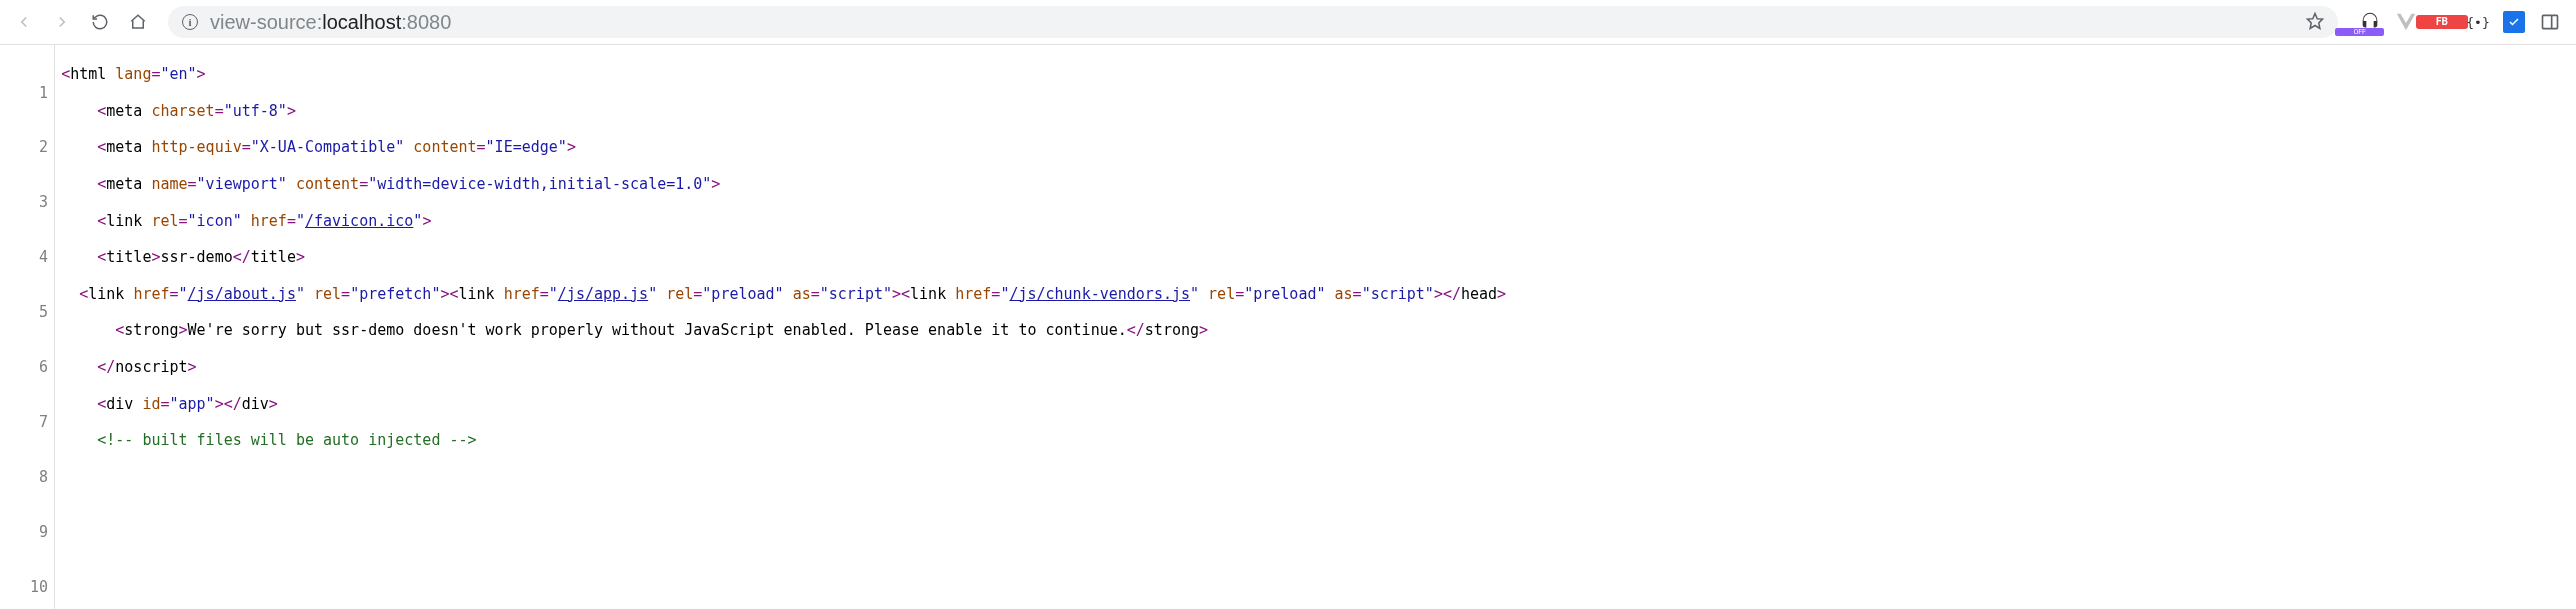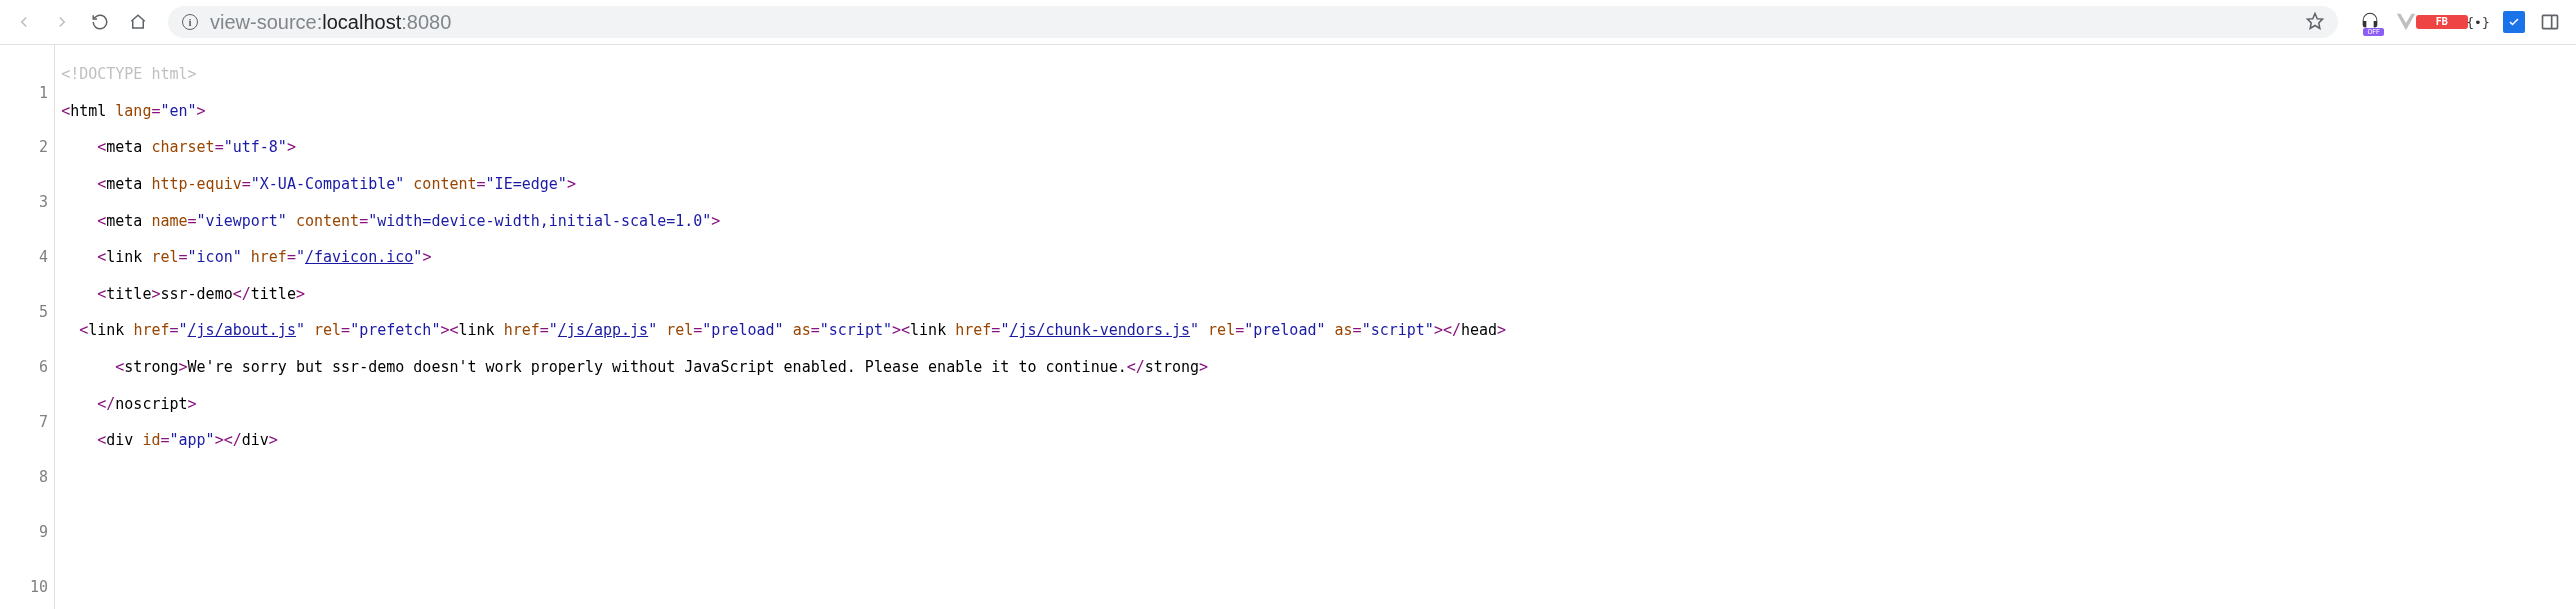--- a/index.html
+++ b/index.html
@@ -104,21 +104,21 @@
 }
 
 
 .ext-vue { color: #bfbfbf; }
 .ext-fb { background:#ef4444; color:#fff; font-size:10px; font-weight:bold; border-radius:3px; padding:2px 20px; line-height:1; }
 .ext-braces { color:#333; font-family:monospace; font-size:13px; }
 .ext-blue { background:#1a73e8; color:#fff; width:22px;height:22px; display:flex;align-items:center;justify-content:center; border-radius:2px;}
 .ext-head { width:22px;height:22px; }
 .ext-off-badge {
   position:absolute; bottom:-2px; right:-2px;
-  background:#8b5cf6; color:#fff; font-size:7px; padding:0 4px; border-radius:2px;
+  background:#8b5cf6; color:#fff; font-size:7px; padding:0 18px; border-radius:2px;
 }
 .ext-wrap { position:relative; }
 </style>
 </head>
 <body>
 
 <div class="toolbar">
   <div class="nav-btn disabled">
     <svg viewBox="0 0 24 24" fill="none" stroke="currentColor" stroke-width="2">
         <path d="M15 18l-6-6 6-6"></path>
@@ -204,29 +204,29 @@
     
     
     
     
     
     
     
     
   </div>
   <div class="code-area">
-<div class="code-line"><span class="doctype">&lt;!DOCTYPE html&gt;</span></div>
 <div class="code-line"><span class="p">&lt;</span><span class="t">html</span> <span class="a">lang</span><span class="p">=</span><span class="v">"en"</span><span class="p">&gt;</span></div>
 <div class="code-line">    <span class="p">&lt;</span><span class="t">meta</span> <span class="a">charset</span><span class="p">=</span><span class="v">"utf-8"</span><span class="p">&gt;</span></div>
 <div class="code-line">    <span class="p">&lt;</span><span class="t">meta</span> <span class="a">http-equiv</span><span class="p">=</span><span class="v">"X-UA-Compatible"</span> <span class="a">content</span><span class="p">=</span><span class="v">"IE=edge"</span><span class="p">&gt;</span></div>
 <div class="code-line">    <span class="p">&lt;</span><span class="t">meta</span> <span class="a">name</span><span class="p">=</span><span class="v">"viewport"</span> <span class="a">content</span><span class="p">=</span><span class="v">"width=device-width,initial-scale=1.0"</span><span class="p">&gt;</span></div>
 <div class="code-line">    <span class="p">&lt;</span><span class="t">link</span> <span class="a">rel</span><span class="p">=</span><span class="v">"icon"</span> <span class="a">href</span><span class="p">=</span><span class="v">"</span><a class="hl">/favicon.ico</a><span class="v">"</span><span class="p">&gt;</span></div>
 <div class="code-line">    <span class="p">&lt;</span><span class="t">title</span><span class="p">&gt;</span><span class="txt">ssr-demo</span><span class="p">&lt;/</span><span class="t">title</span><span class="p">&gt;</span></div>
 <div class="code-line">  <span class="p">&lt;</span><span class="t">link</span> <span class="a">href</span><span class="p">=</span><span class="v">"</span><a class="hl">/js/about.js</a><span class="v">"</span> <span class="a">rel</span><span class="p">=</span><span class="v">"prefetch"</span><span class="p">&gt;</span><span class="p">&lt;</span><span class="t">link</span> <span class="a">href</span><span class="p">=</span><span class="v">"</span><a class="hl">/js/app.js</a><span class="v">"</span> <span class="a">rel</span><span class="p">=</span><span class="v">"preload"</span> <span class="a">as</span><span class="p">=</span><span class="v">"script"</span><span class="p">&gt;</span><span class="p">&lt;</span><span class="t">link</span> <span class="a">href</span><span class="p">=</span><span class="v">"</span><a class="hl">/js/chunk-vendors.js</a><span class="v">"</span> <span class="a">rel</span><span class="p">=</span><span class="v">"preload"</span> <span class="a">as</span><span class="p">=</span><span class="v">"script"</span><span class="p">&gt;</span><span class="p">&lt;/</span><span class="t">head</span><span class="p">&gt;</span></div>
 <div class="code-line">      <span class="p">&lt;</span><span class="t">strong</span><span class="p">&gt;</span><span class="txt">We're sorry but ssr-demo doesn't work properly without JavaScript enabled. Please enable it to continue.</span><span class="p">&lt;/</span><span class="t">strong</span><span class="p">&gt;</span></div>
 <div class="code-line">    <span class="p">&lt;/</span><span class="t">noscript</span><span class="p">&gt;</span></div>
 <div class="code-line">    <span class="p">&lt;</span><span class="t">div</span> <span class="a">id</span><span class="p">=</span><span class="v">"app"</span><span class="p">&gt;</span><span class="p">&lt;/</span><span class="t">div</span><span class="p">&gt;</span></div>
+<div class="code-line">    <span class="cm">&lt;!-- built files will be auto injected --&gt;</span></div>
 
 
 
   </div>
 </div>
 
 
 </body></html>

